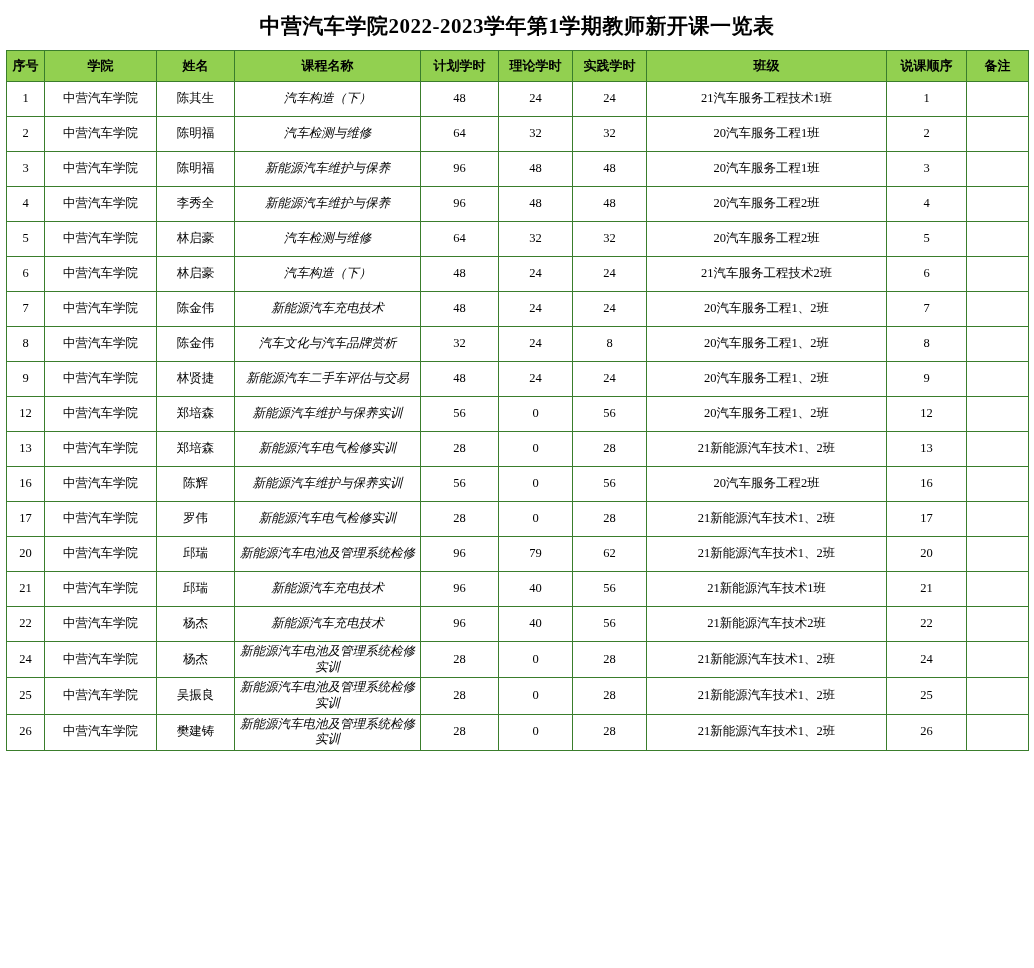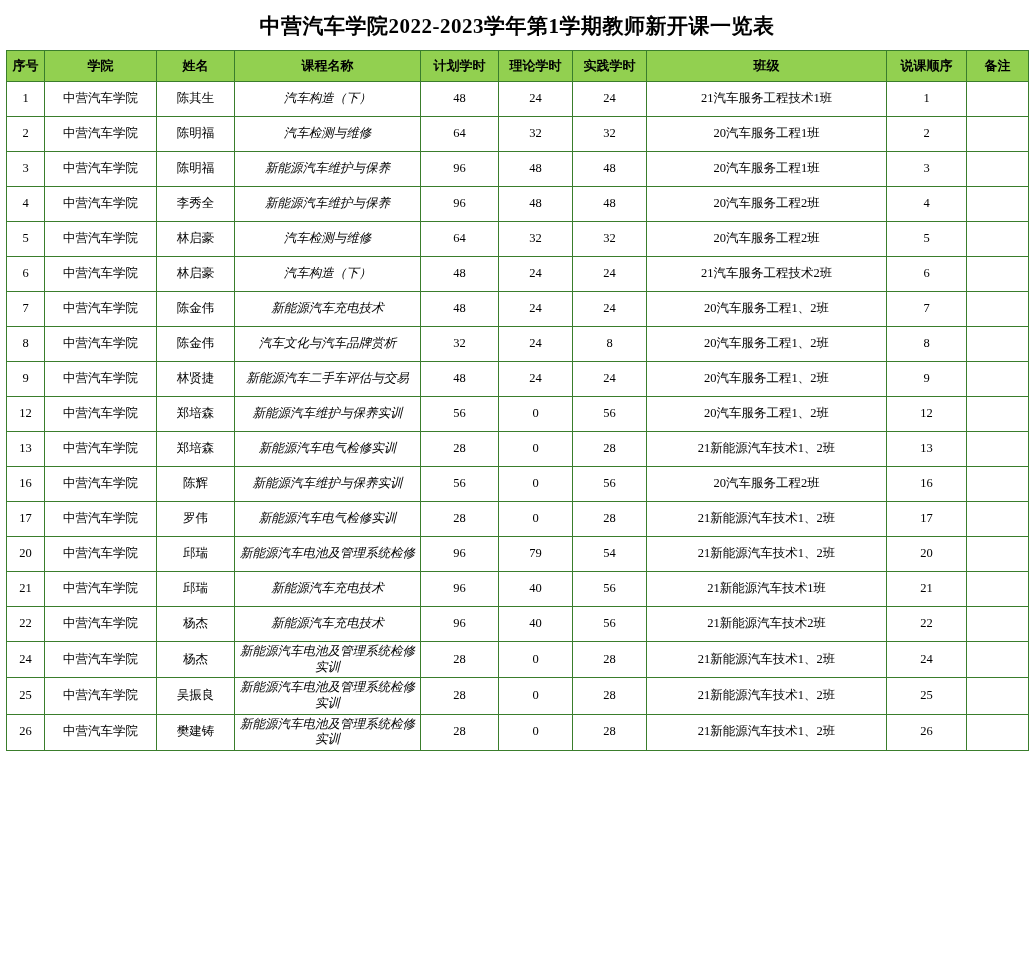--- a/index.html
+++ b/index.html
@@ -255,21 +255,21 @@
           <td>17</td>
           <td></td>
         </tr>
         <tr>
           <td>20</td>
           <td>中营汽车学院</td>
           <td>邱瑞</td>
           <td class="cell-course">新能源汽车电池及管理系统检修</td>
           <td>96</td>
           <td>79</td>
-          <td>54</td>
+          <td>62</td>
           <td>21新能源汽车技术1、2班</td>
           <td>20</td>
           <td></td>
         </tr>
         <tr>
           <td>21</td>
           <td>中营汽车学院</td>
           <td>邱瑞</td>
           <td class="cell-course">新能源汽车充电技术</td>
           <td>96</td>

